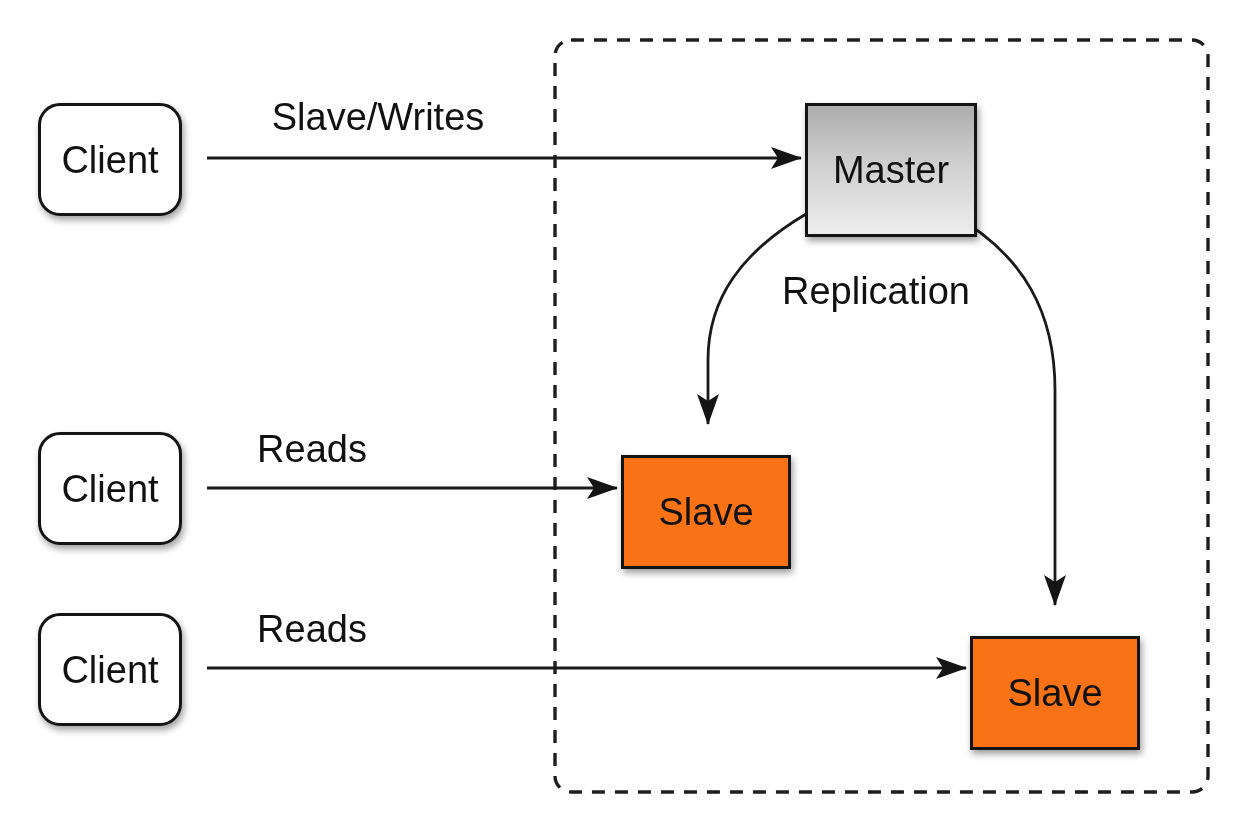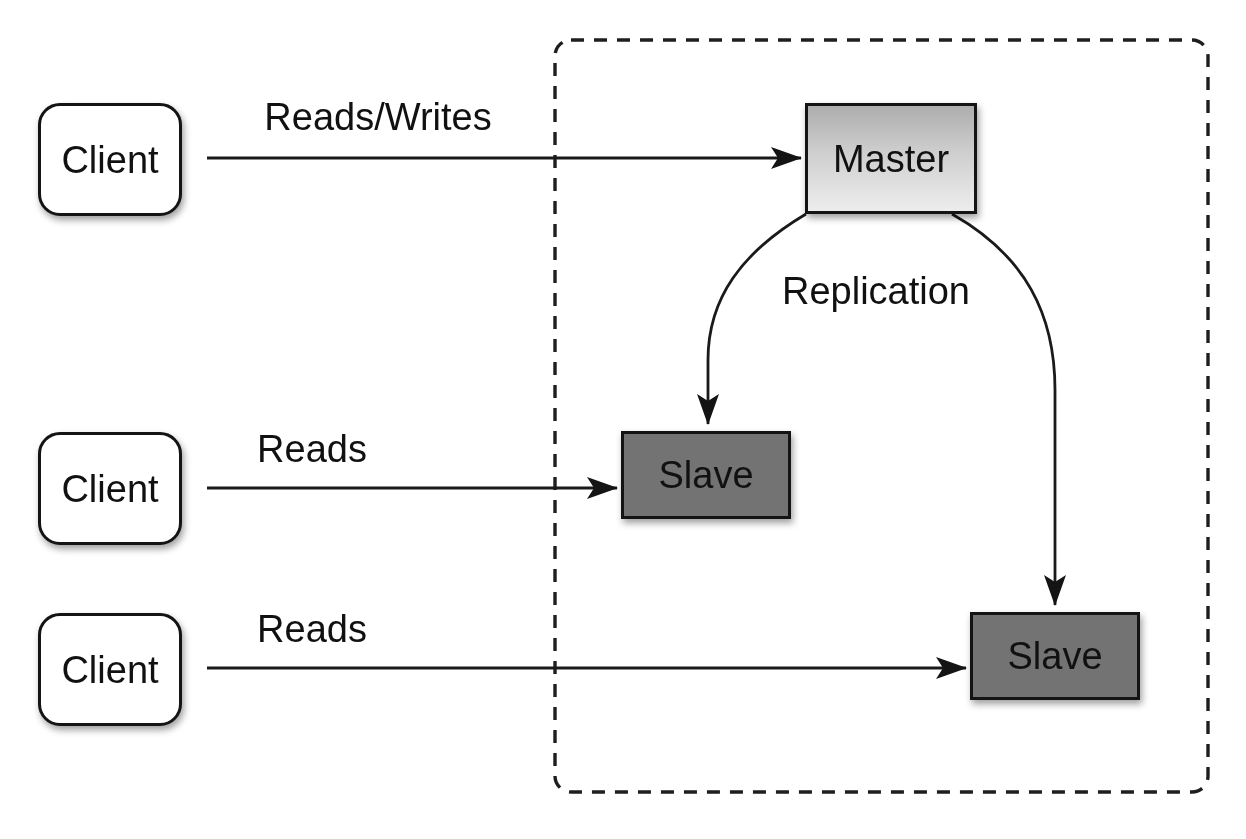--- a/index.html
+++ b/index.html
@@ -43,29 +43,30 @@
     border: 3.5px solid #141414;
     border-radius: 22px;
   }
   .client-1 { left: 38px;  top: 103px; }
   .client-2 { left: 38px;  top: 432px; }
   .client-3 { left: 38px;  top: 613px; }
   .master {
     left: 805px;
     top: 103px;
     width: 172px;
-    height: 111px;
+    height: 134px;
     border: 3px solid #141414;
     background: linear-gradient(180deg, #adadad 0%, #cfcfcf 45%, #ededed 100%);
   }
   .slave {
     width: 170px;
-    height: 88px;
-    background: #737373;
+    height: 114px;
+    background: #f97316;
     border: 3px solid #141414;
+    margin-top: 24px;
   }
   .slave-1 { left: 621px; top: 431px; }
   .slave-2 { left: 970px; top: 612px; }
   .edge-label {
     position: absolute;
     transform: translate(-50%, -50%);
     font-size: 38px;
     line-height: 1;
     white-space: nowrap;
     color: #111111;
@@ -118,21 +119,21 @@
   </div>
 
   <div class="node slave slave-1">
     <span>Slave</span>
   </div>
 
   <div class="node slave slave-2">
     <span>Slave</span>
   </div>
 
-  <div class="edge-label label-reads-writes">Reads/Writes</div>
+  <div class="edge-label label-reads-writes">Slave/Writes</div>
 
   <div class="edge-label label-reads-mid">Reads</div>
 
   <div class="edge-label label-reads-bottom">Reads</div>
 
   <div class="edge-label label-replication">Replication</div>
 
 </div>
 
 </body></html>

